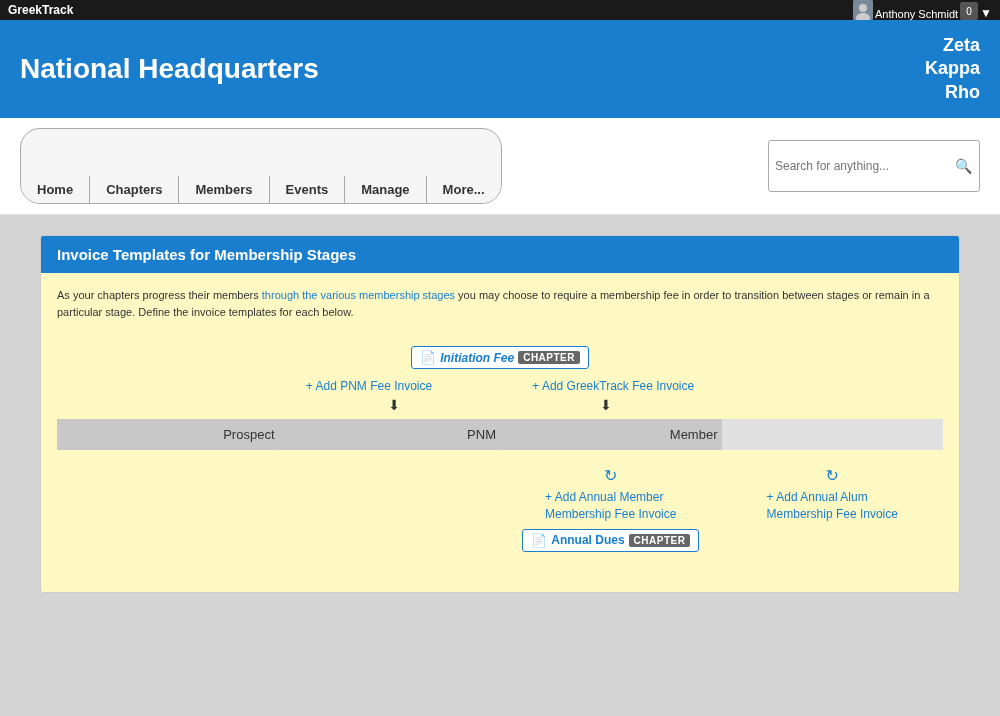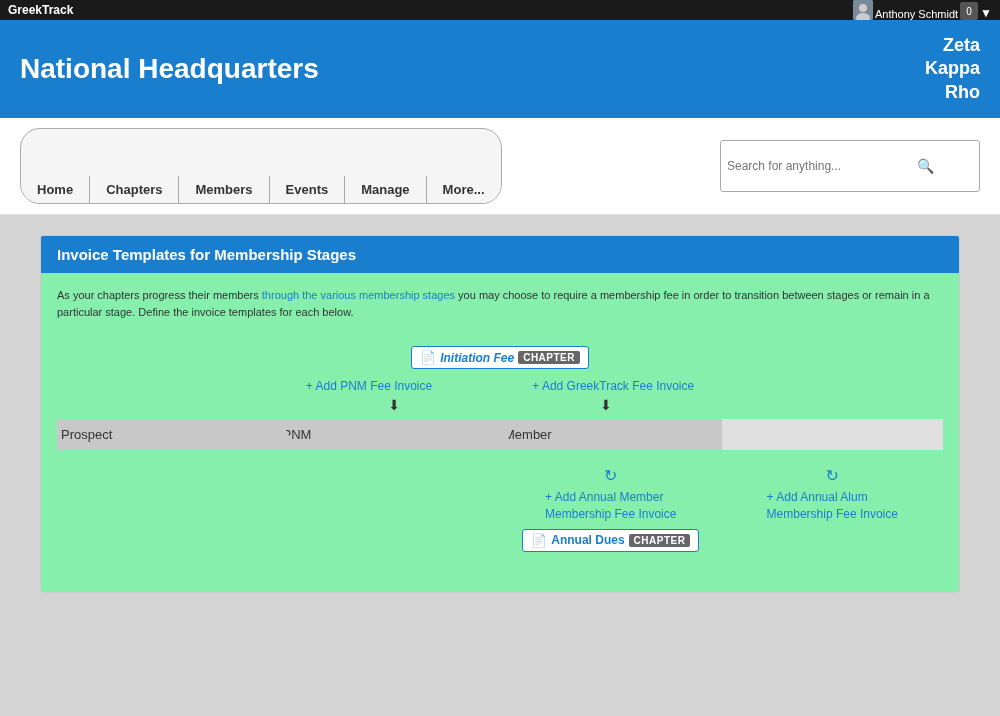--- a/index.html
+++ b/index.html
@@ -101,38 +101,38 @@
       margin-top: 47px;
     }
     .nav-pill:last-child { border-right: none; }
     .nav-search {
       display: flex;
       align-items: center;
       border: 1px solid #aaa;
       border-radius: 3px;
       padding: 17px 6px;
       background: #fff;
-      width: 260px;
+      width: 212px;
     }
     .nav-search input {
       border: none;
       outline: none;
       font-size: 12px;
       color: #999;
       width: 190px;
       background: transparent;
     }
     .nav-search-icon { color: #888; font-size: 14px; }
 
     
     .main-content {
       padding: 20px 40px;
     }
     .card {
-      background: #86efac;
+      background: #fef9c3;
       border: 1px solid #ccc;
       border-radius: 3px;
       overflow: hidden;
     }
     .card-header {
       background: #1a7ecf;
       color: #fff;
       font-size: 15px;
       font-weight: bold;
       padding: 10px 16px;
@@ -215,21 +215,21 @@
 
     
     .pipeline {
       display: grid;
       grid-template-columns: repeat(4, 1fr);
       background: #e0e0e0;
       margin: 0 0 10px;
     }
     .pipeline-stage {
       background: #c8c8c8;
-      text-align: left;
+      text-align: right;
       padding: 8px 4px;
       font-size: 13px;
       font-weight: normal;
       color: #333;
       position: relative;
     }
     .pipeline-stage:not(:last-child)::after {
       content: '';
       position: absolute;
       right: -10px;

